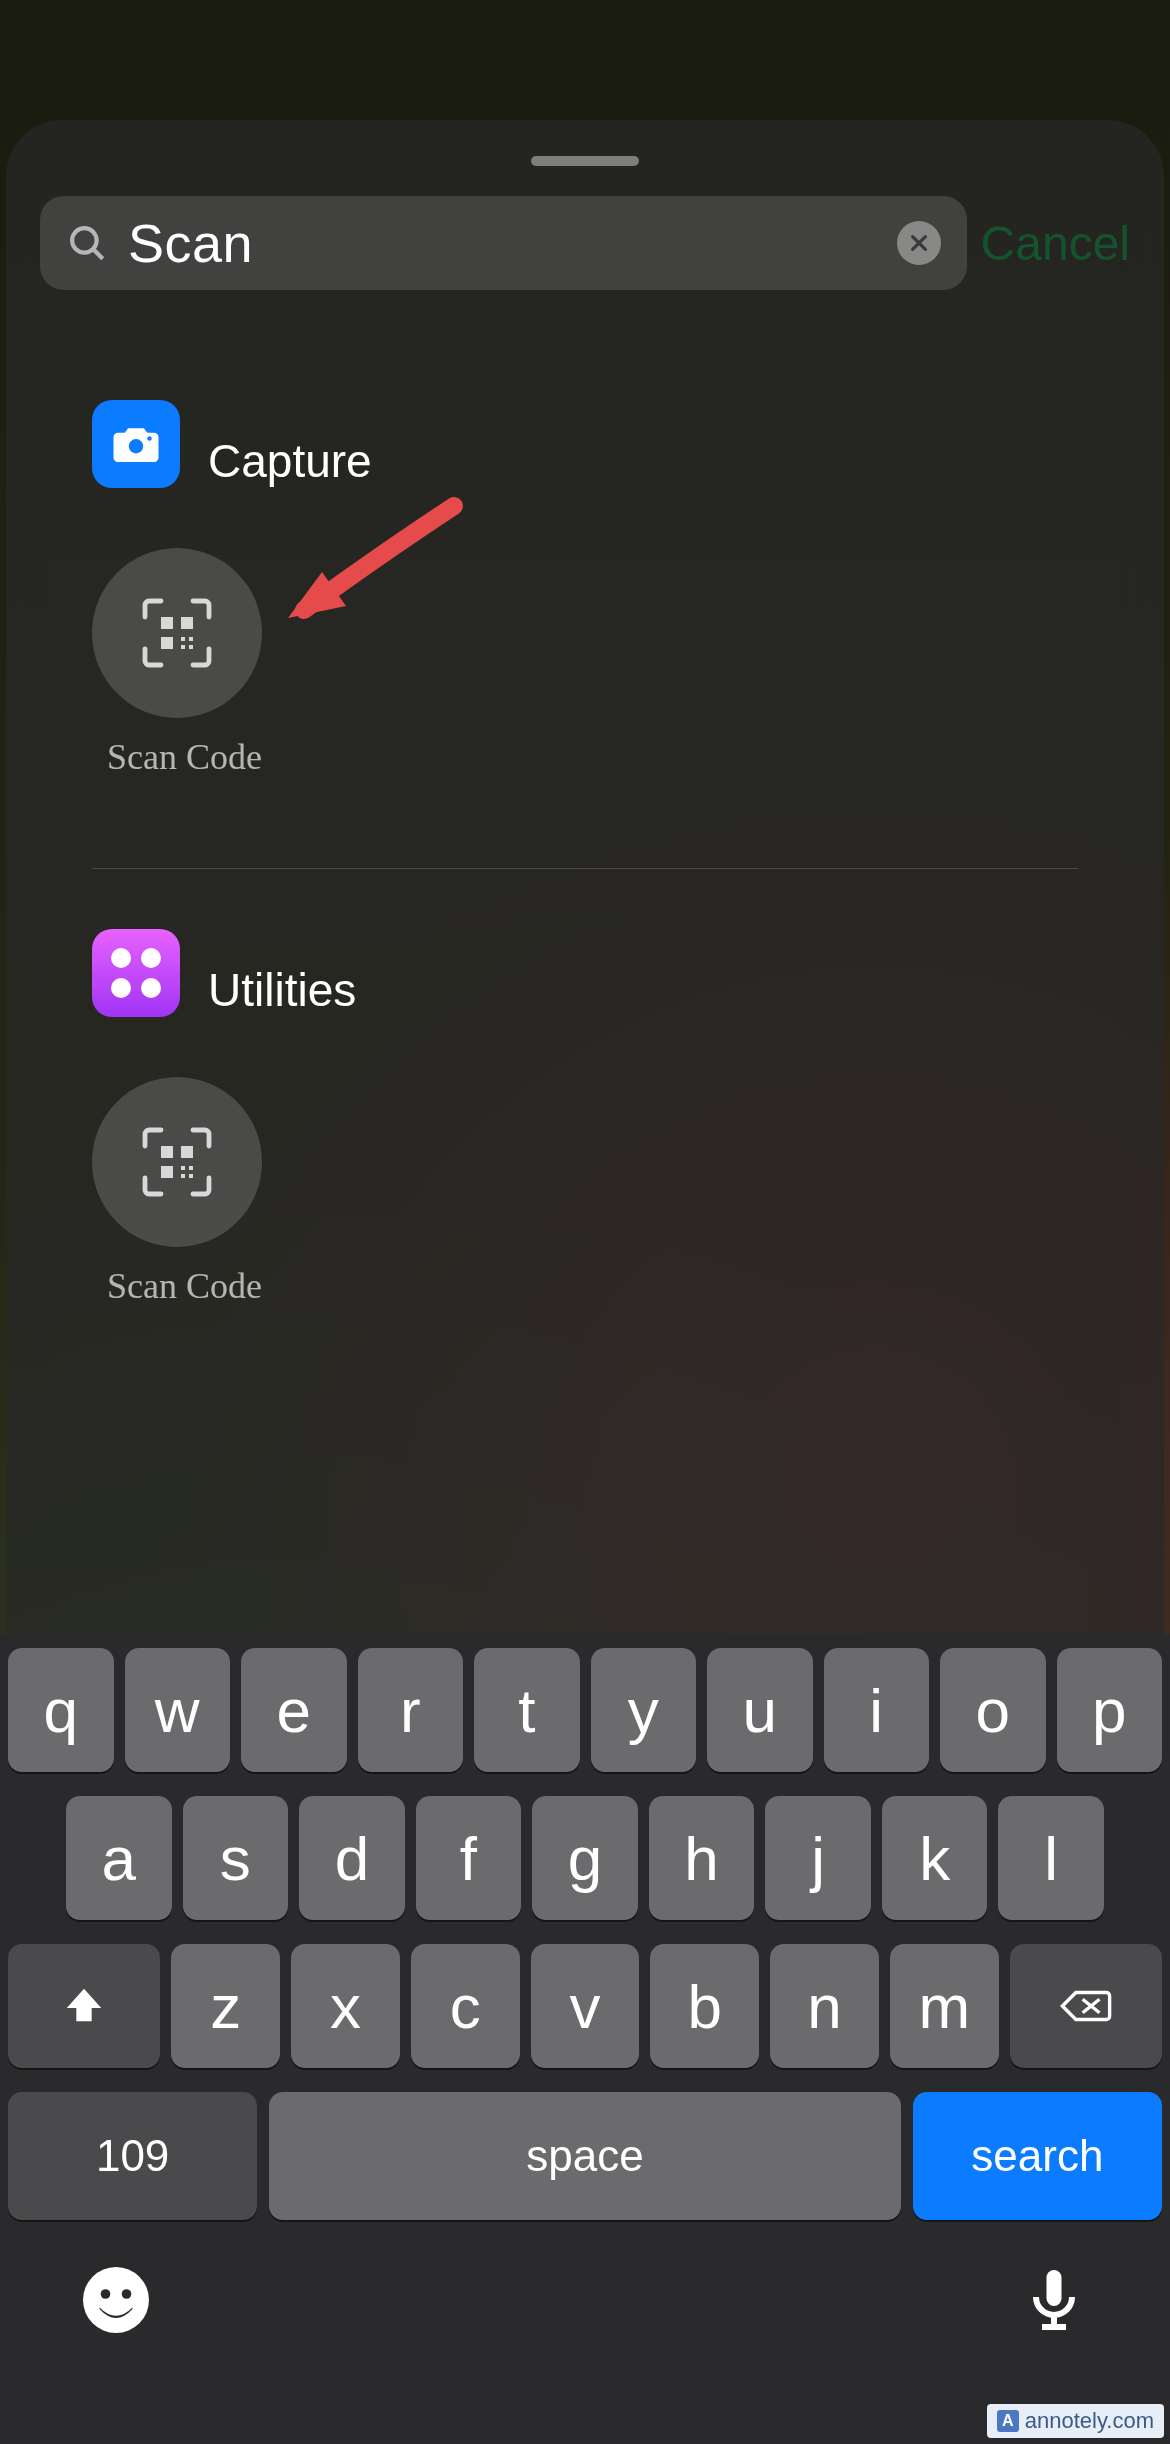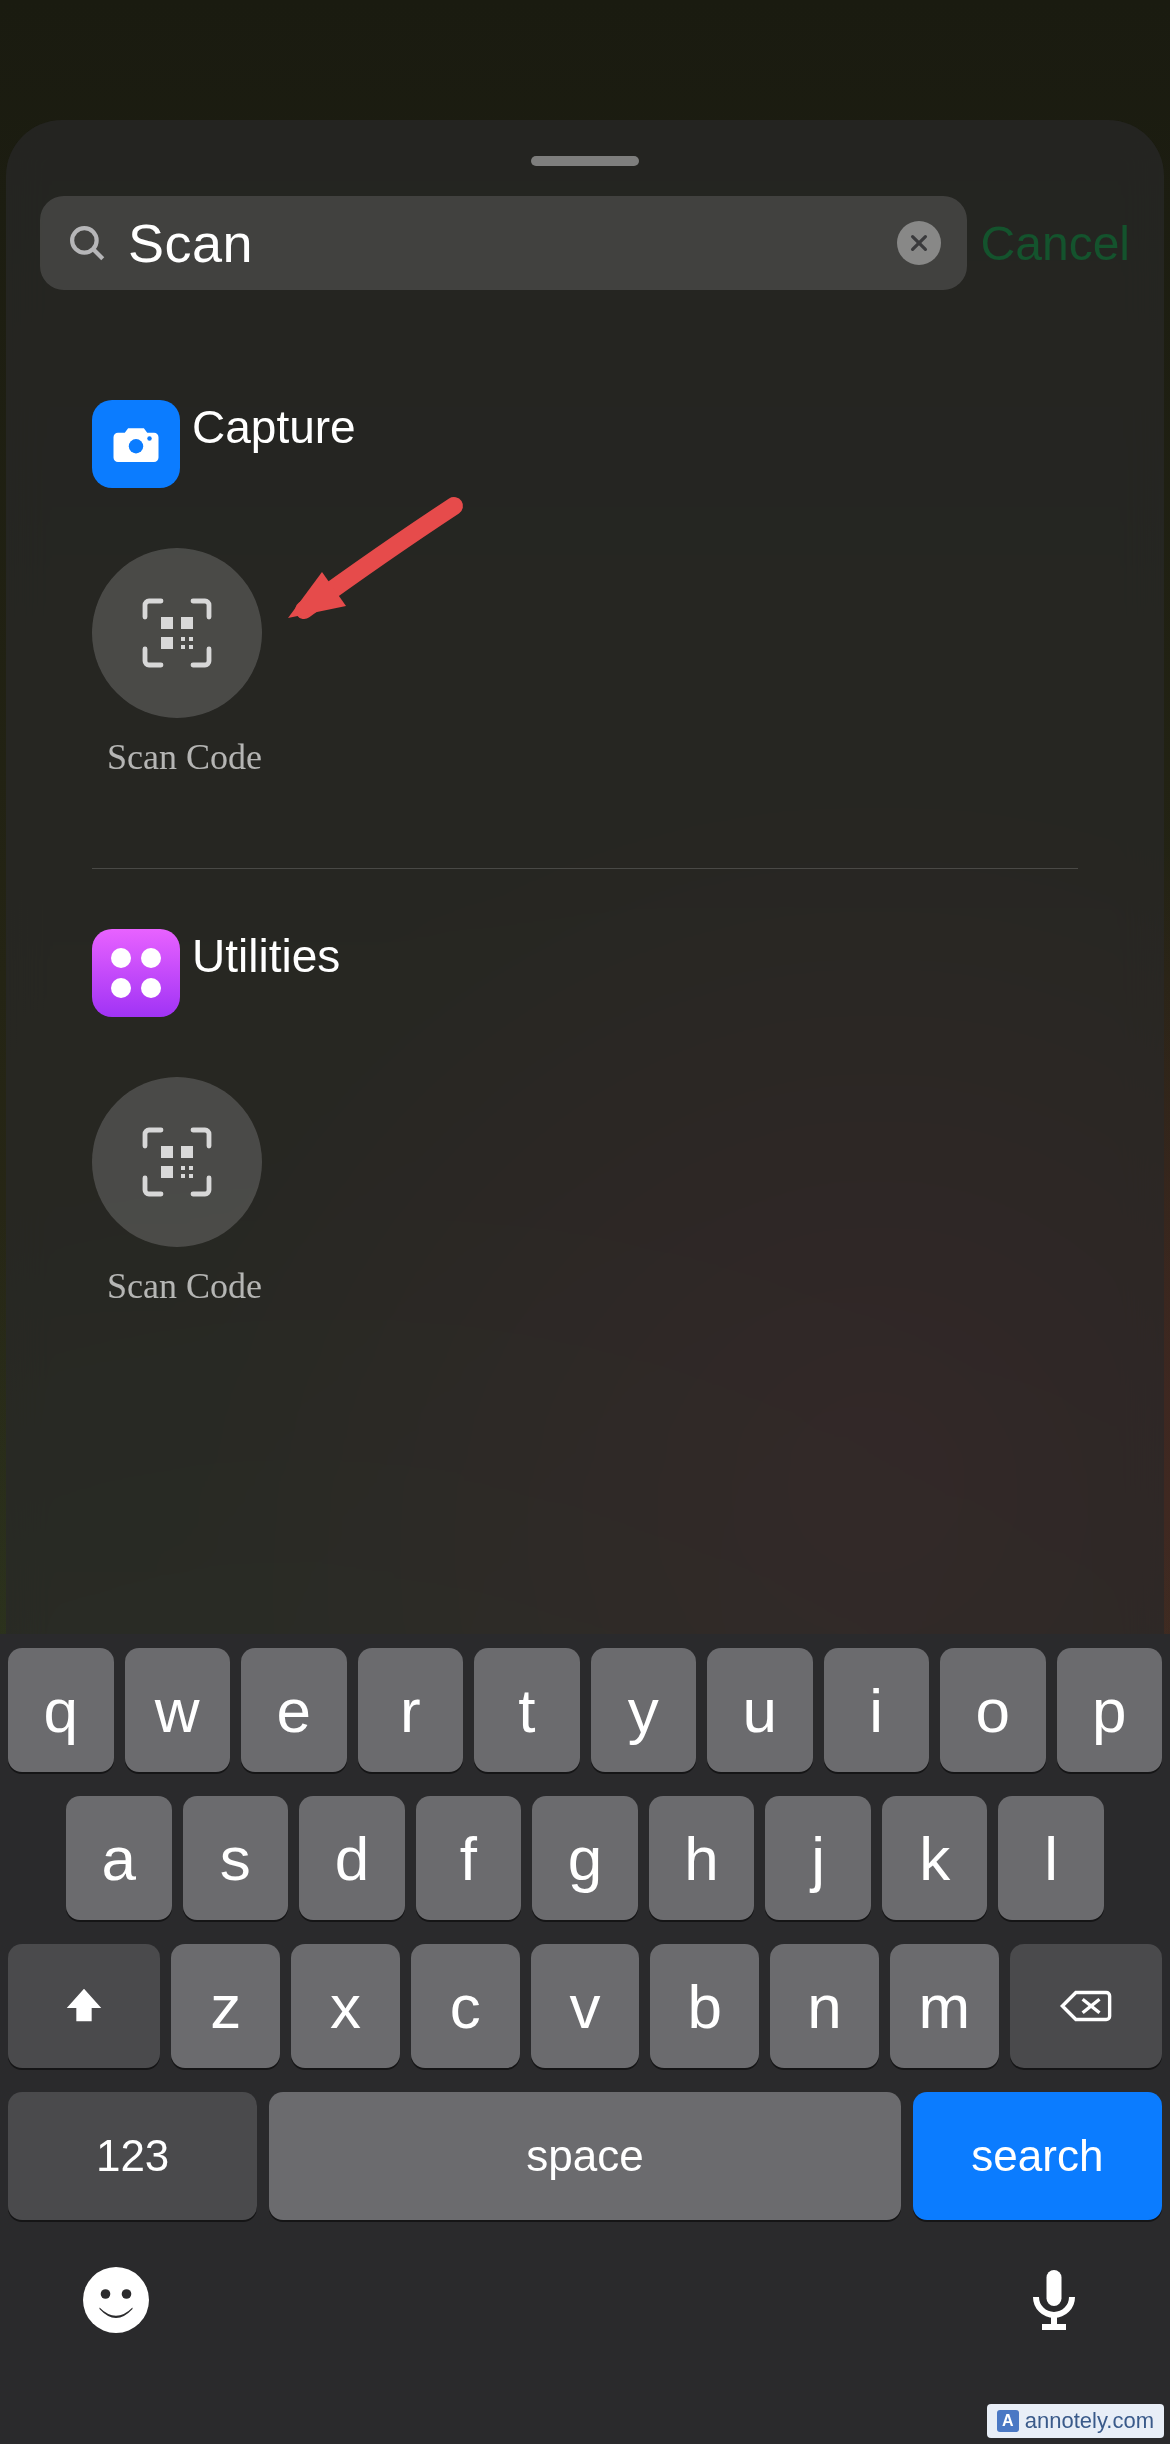--- a/index.html
+++ b/index.html
@@ -52,21 +52,21 @@
     width: 44px; height: 44px; border-radius: 50%;
     background: rgba(160,160,160,0.75);
     display:flex; align-items:center; justify-content:center;
   }
   .clear-btn svg { width: 22px; height: 22px; display:block; }
   .cancel-btn {
     font-size: 48px; color: #14532d;
   }
 
   .results { padding: 0 86px; margin-top: 110px; }
-  .group-header { display:flex; align-items:flex-start; gap: 12px; margin-bottom: 60px; }
+  .group-header { display:flex; align-items:flex-end; gap: 28px; margin-bottom: 60px; }
   .group-header .label { font-size: 46px; color:#fff; font-weight: 500; }
   .app-badge {
     width: 88px; height: 88px; border-radius: 20px;
     display:flex; align-items:center; justify-content:center;
   }
   .capture-badge { background:#0b7cff; }
   .capture-badge svg { width: 54px; height: 54px; }
   .utilities-badge { background: linear-gradient(180deg,#e862ff 0%, #a033f5 100%); }
   .utilities-badge .dots { display:grid; grid-template-columns: 1fr 1fr; grid-template-rows: 1fr 1fr; gap:10px; }
   .utilities-badge .dots span { width:20px; height:20px; border-radius:50%; background:#fff; display:block; }
@@ -279,21 +279,21 @@
       <div class="key">m</div>
       <div class="key special w-wide">
         <svg width="54" height="46" viewBox="0 0 32 24" fill="none" stroke="#fff" stroke-width="2">
           <path d="M10 4 H28 a2 2 0 0 1 2 2 v12 a2 2 0 0 1-2 2 H10 L2 12 Z"></path>
           <line x1="14" y1="8" x2="24" y2="16"></line>
           <line x1="24" y1="8" x2="14" y2="16"></line>
         </svg>
       </div>
     </div>
   <div class="kb-row row4">
-    <div class="key num">123</div>
+    <div class="key num">109</div>
     <div class="key space">space</div>
     <div class="key search-key">search</div>
   </div>
   <div class="kb-bottom">
     <span>
       <svg viewBox="0 0 24 24" fill="#fff">
           <circle cx="12" cy="12" r="11"></circle>
           <circle cx="8.5" cy="10" r="1.6" fill="#2a2a2c"></circle>
           <circle cx="15.5" cy="10" r="1.6" fill="#2a2a2c"></circle>
           <path d="M6.5 14.5 Q12 20 17.5 14.5 L17.5 15 Q12 21 6.5 15 Z" fill="#2a2a2c"></path>

